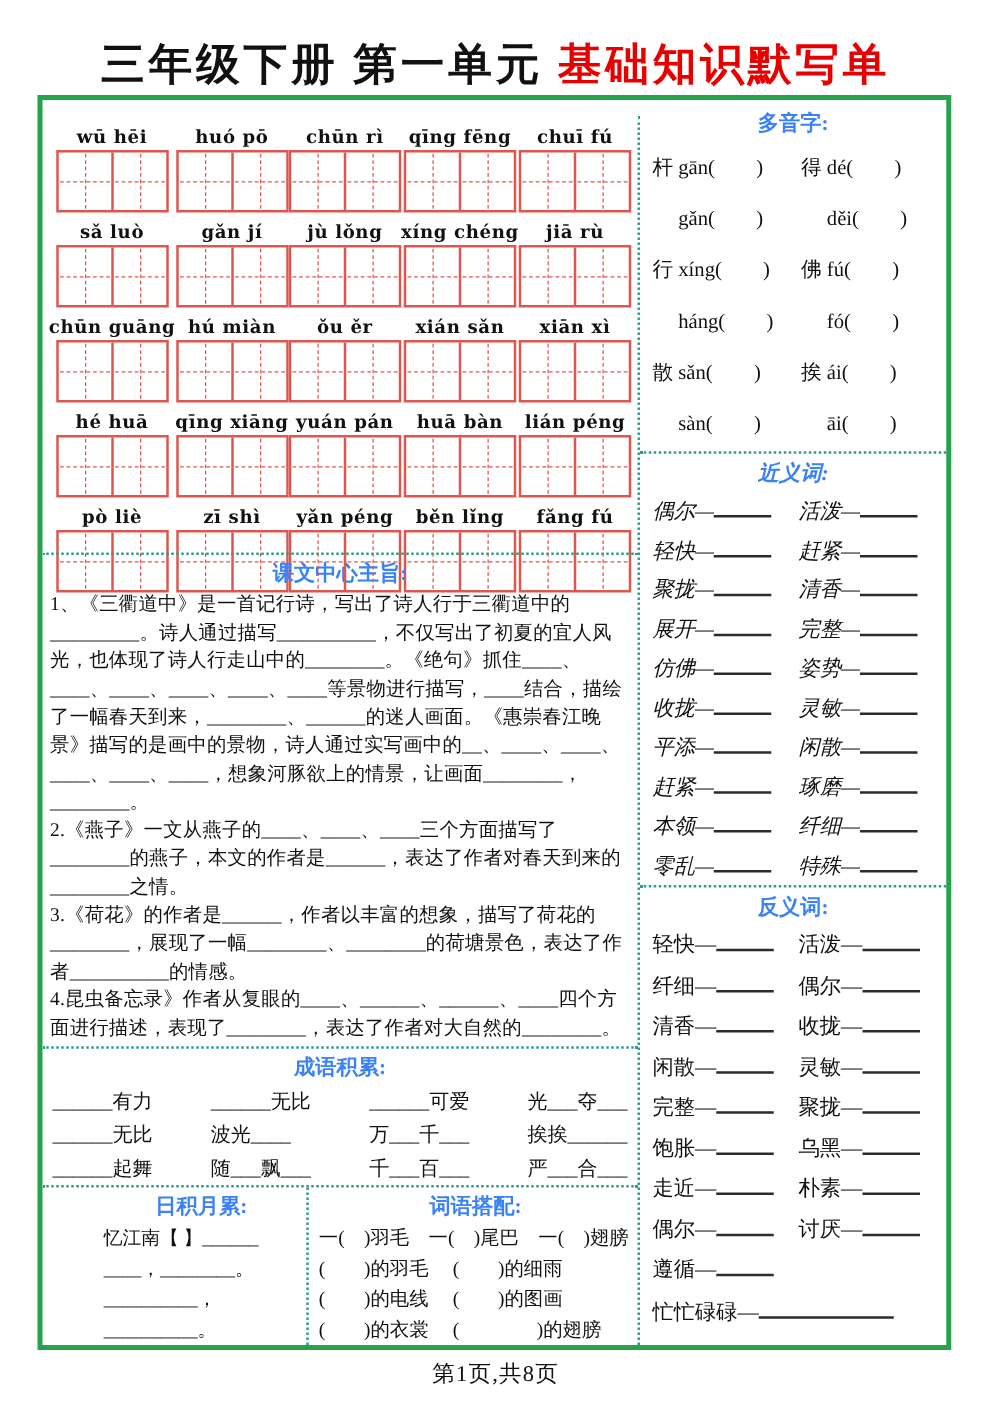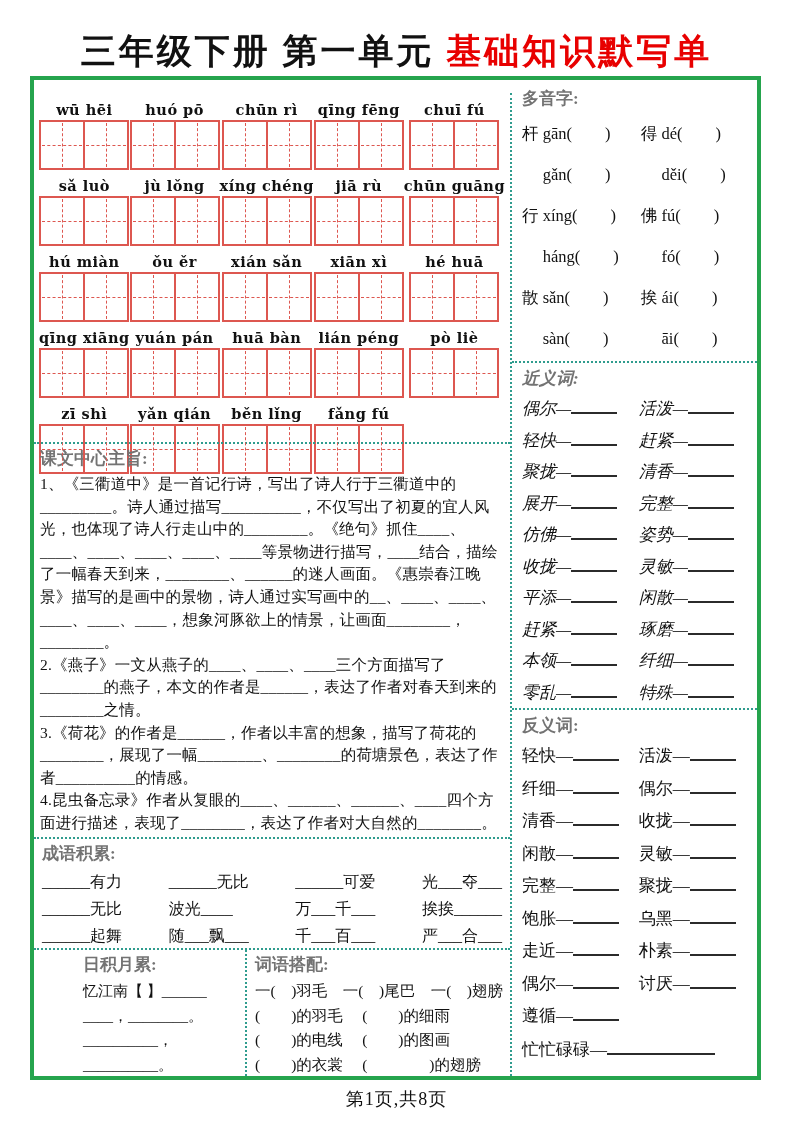--- a/index.html
+++ b/index.html
@@ -13,21 +13,21 @@
     font-size:35px;font-weight:bold;letter-spacing:3px;white-space:nowrap;margin-top:12px;
   }
   .page-title .t-red{color:#e80000;}
   
   .main-box{
     position:absolute;left:30px;top:76px;width:731px;height:1004px;
     border:4px solid #25a44d;box-sizing:border-box;display:flex;background:#fff;
   }
   .left-col{width:478px;border-right:2px dotted #2f9c8e;display:flex;flex-direction:column;box-sizing:border-box;margin-top:13px;}
   .right-col{flex:1;display:flex;flex-direction:column;box-sizing:border-box;min-width:0;}
-  .sec-heading{color:#737373;font-weight:bold;font-size:17px;line-height:22px;margin:0 0 3px 0;font-family:"Liberation Serif",serif;}
+  .sec-heading{color:#3b82f6;font-weight:bold;font-size:17px;line-height:22px;margin:0 0 3px 0;font-family:"Liberation Serif",serif;text-align:center;}
   
   .pinyin-section{height:349px;box-sizing:border-box;padding:8px 5px 0 5px;}
   .pinyin-grid{display:grid;grid-template-columns:repeat(5,1fr);row-gap:7px;}
   .pinyin-item{text-align:center;}
   .pinyin-label{
     font-size:14.5px;font-weight:bold;letter-spacing:0.5px;white-space:nowrap;
     font-family:"DejaVu Serif",serif;line-height:17px;height:17px;overflow:visible;
   }
   .tzg{width:86px;height:46px;border:2px solid #dd5750;display:flex;margin:2px auto 0 auto;box-sizing:content-box;background:#fff;}
   .tzg-cell{flex:1;position:relative;}
@@ -114,20 +114,27 @@
           </div>
 
           <div class="pinyin-item">
             <div class="pinyin-label">sǎ luò</div>
             <div class="tzg">
               <div class="tzg-cell"></div>
               <div class="tzg-cell"></div>
             </div>
           </div>
 
+          <div class="pinyin-item">
+            <div class="pinyin-label">gǎn jí</div>
+            <div class="tzg">
+              <div class="tzg-cell"></div>
+              <div class="tzg-cell"></div>
+            </div>
+          </div>
 
           <div class="pinyin-item">
             <div class="pinyin-label">jù lǒng</div>
             <div class="tzg">
               <div class="tzg-cell"></div>
               <div class="tzg-cell"></div>
             </div>
           </div>
 
           <div class="pinyin-item">
@@ -236,21 +243,21 @@
 
           <div class="pinyin-item">
             <div class="pinyin-label">zī shì</div>
             <div class="tzg">
               <div class="tzg-cell"></div>
               <div class="tzg-cell"></div>
             </div>
           </div>
 
           <div class="pinyin-item">
-            <div class="pinyin-label">yǎn qián</div>
+            <div class="pinyin-label">yǎn péng</div>
             <div class="tzg">
               <div class="tzg-cell"></div>
               <div class="tzg-cell"></div>
             </div>
           </div>
 
           <div class="pinyin-item">
             <div class="pinyin-label">běn lǐng</div>
             <div class="tzg">
               <div class="tzg-cell"></div>

